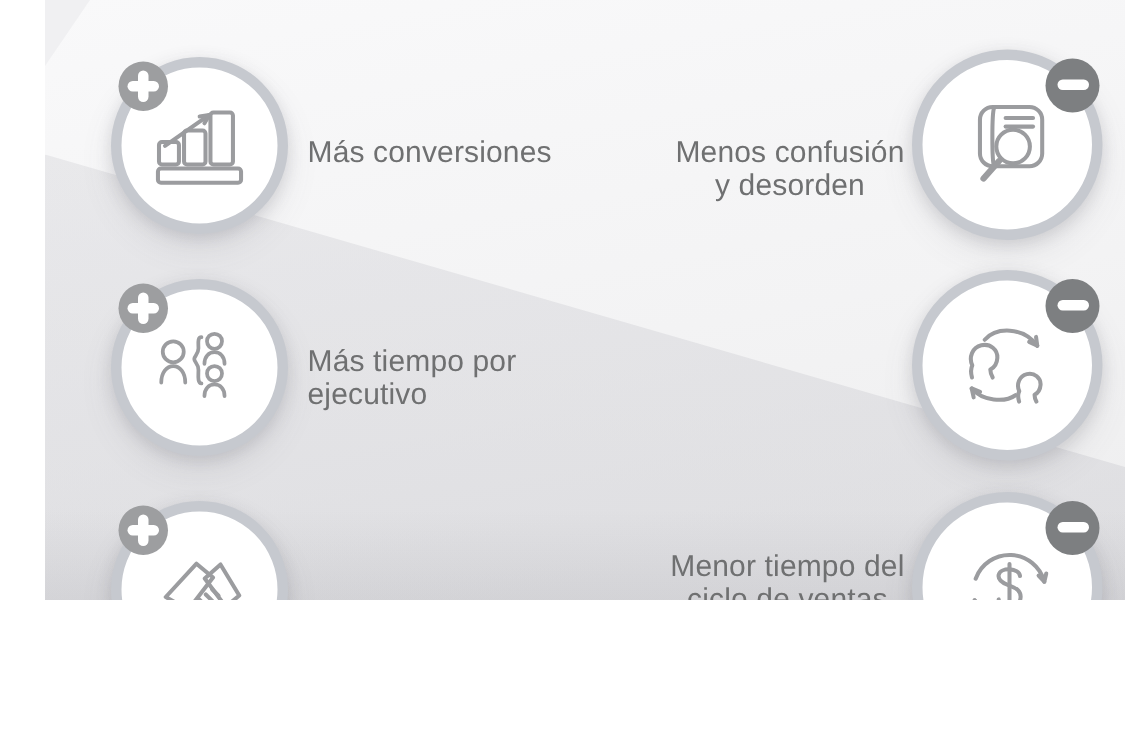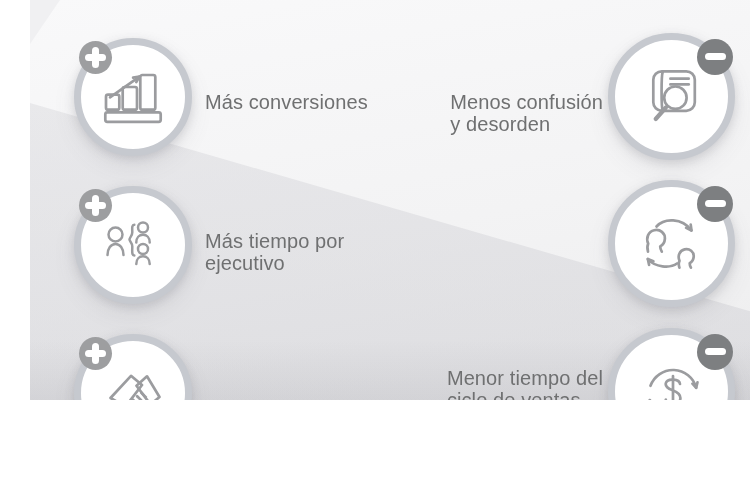--- a/index.html
+++ b/index.html
@@ -17,21 +17,21 @@
         display:flex;align-items:center;justify-content:center;}
   .circle.small{width:104px;height:104px;}
   .circle.big{width:113px;height:113px;}
   .badge{position:absolute;border-radius:50%;}
   .badge.plus{background:#9d9ea0;width:33px;height:33px;left:-2.5px;top:-4.5px;}
   .badge.minus{background:#7d7f81;width:36px;height:36px;left:82px;top:-1.5px;}
   .badge.plus .h{position:absolute;left:6px;top:13px;width:21px;height:7px;border-radius:3.5px;background:#fff;}
   .badge.plus .v{position:absolute;top:6px;left:13px;height:21px;width:7px;border-radius:3.5px;background:#fff;}
   .badge.minus .h{position:absolute;left:7.5px;top:14.5px;width:21px;height:7px;border-radius:3.5px;background:#fff;}
   .label{position:absolute;font-size:20px;line-height:22px;color:#6f7071;white-space:pre-line;letter-spacing:0.1px;}
-  .label.right{text-align:left;}
+  .label.right{text-align:center;}
   svg{display:block;overflow:visible;}
   .ic{stroke:#9b9c9f;fill:none;stroke-width:2.7;stroke-linecap:round;stroke-linejoin:round;}
 </style>
 </head>
 <body>
 <div class="page">
 
   <div class="bg-layer bg-poly-gray"></div>
   <div class="bg-layer bg-corner"></div>
   <div class="bg-layer bg-bottom"></div>

